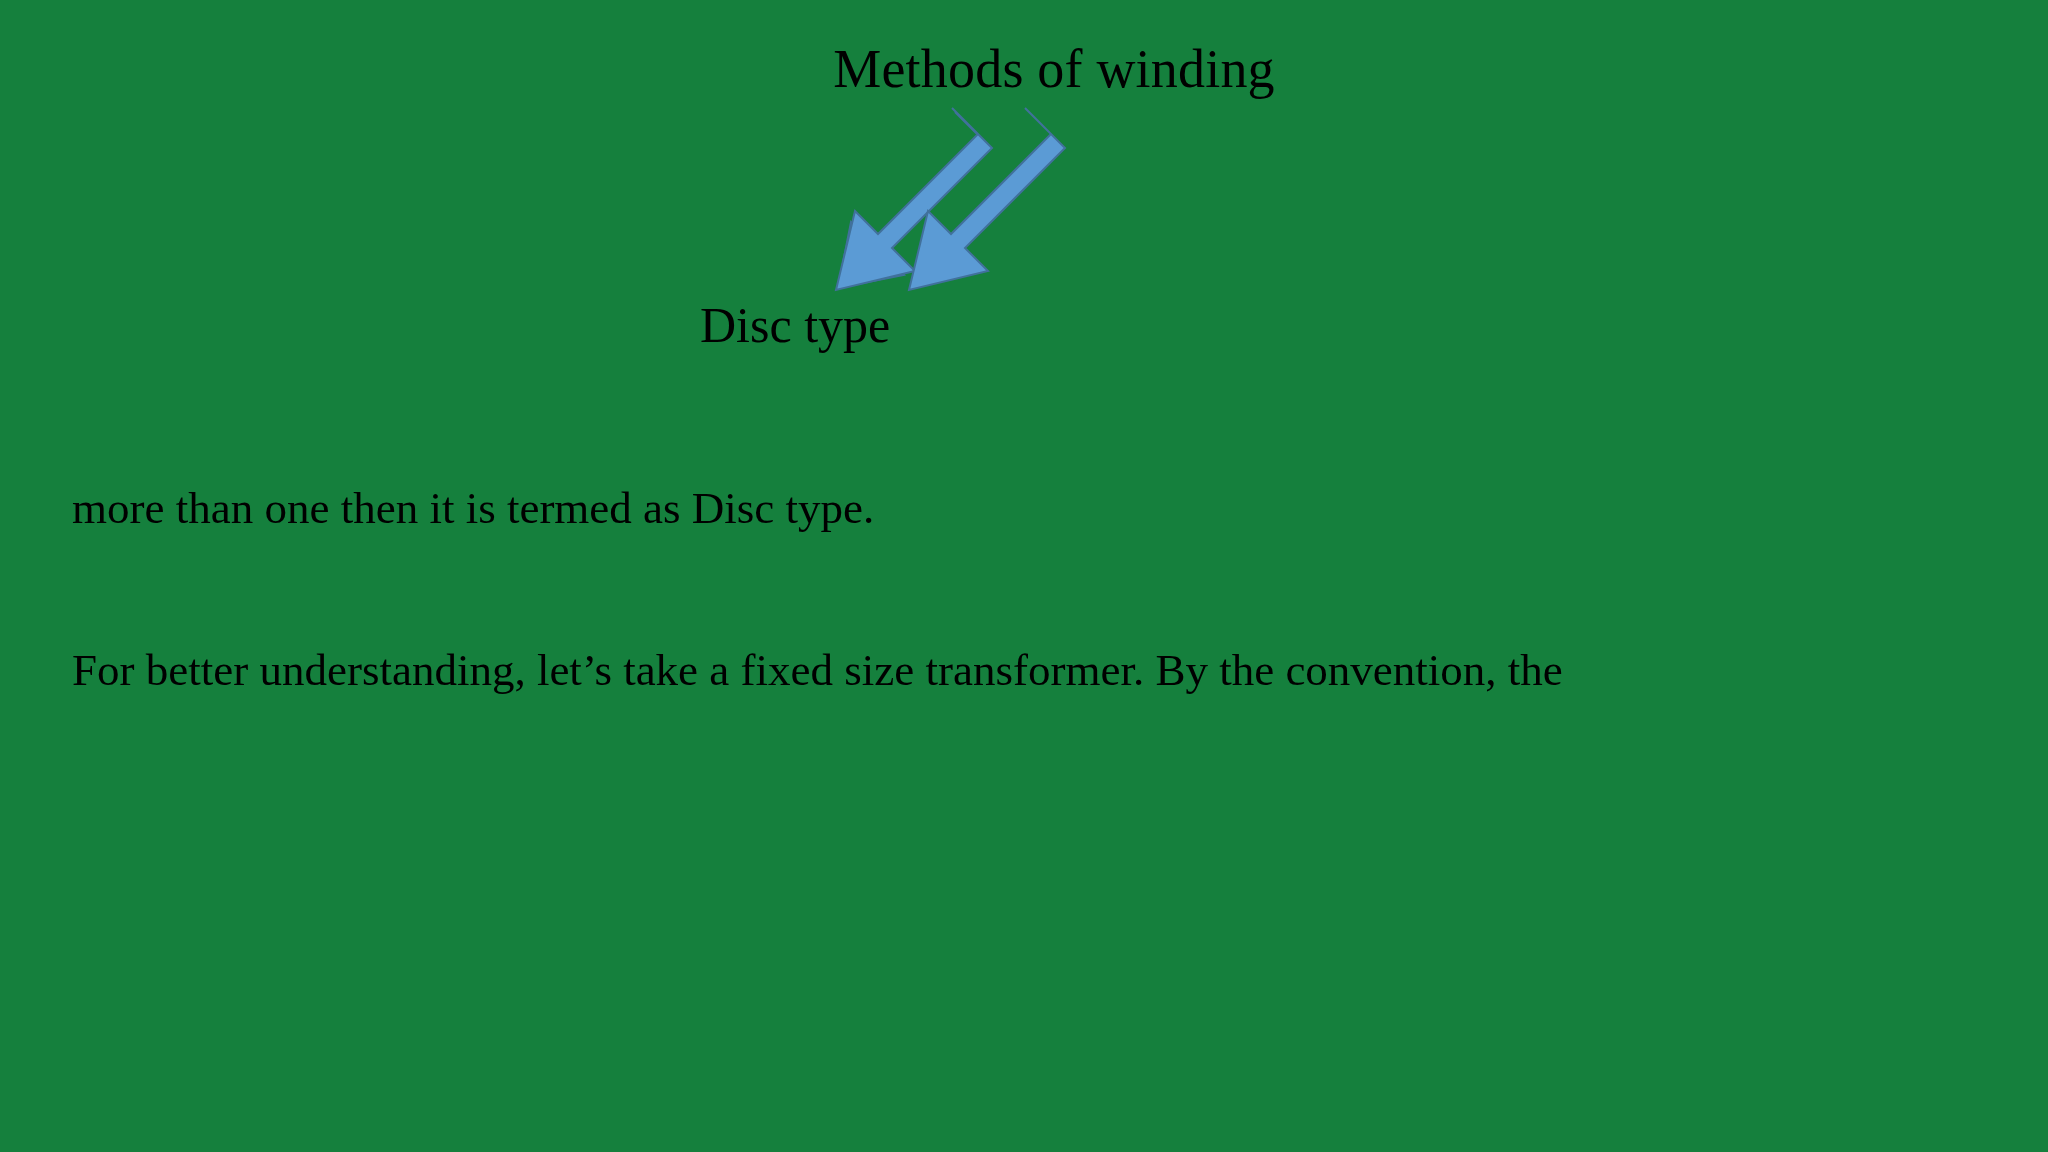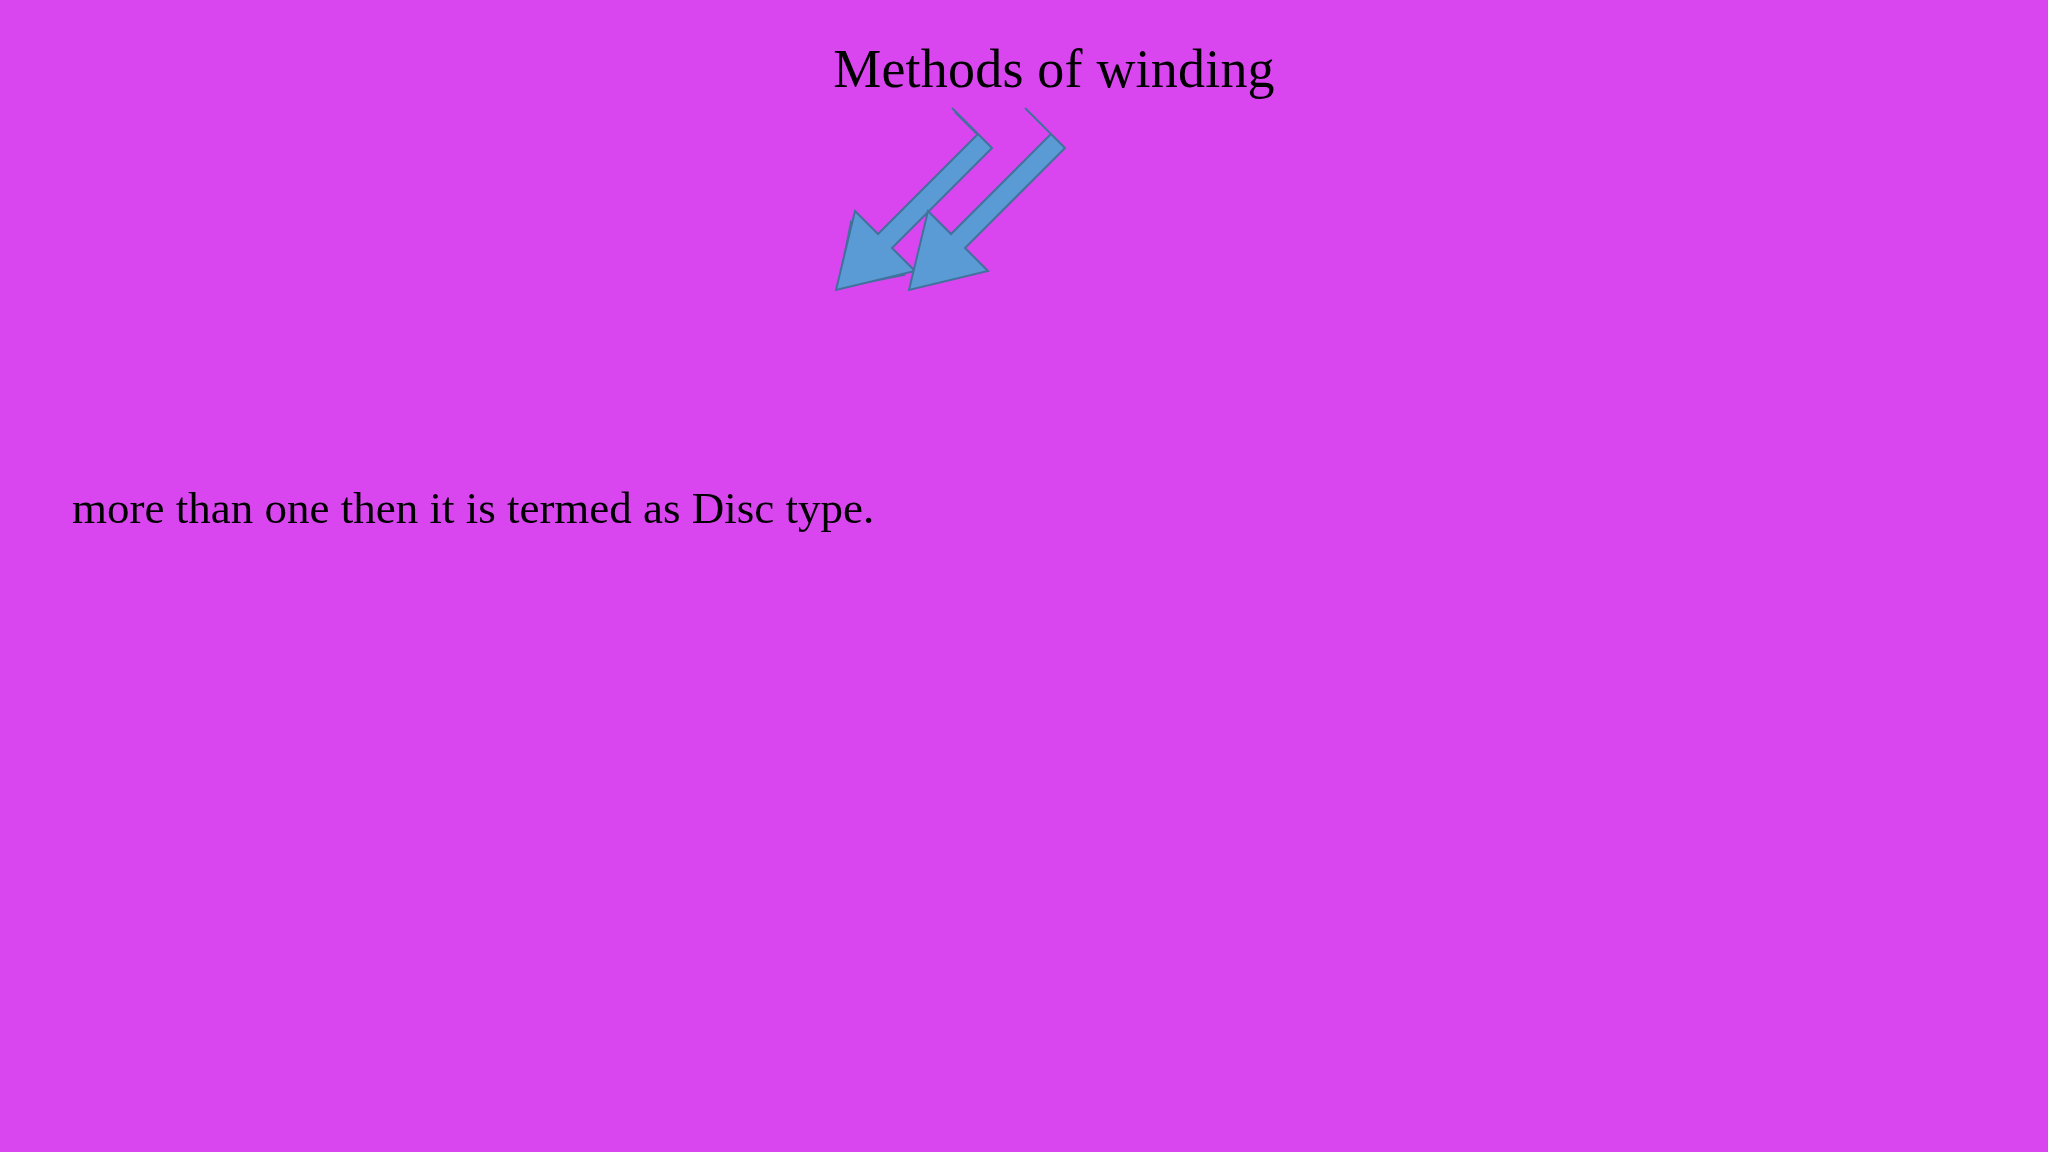--- a/index.html
+++ b/index.html
@@ -8,21 +8,21 @@
     background: #ffffff;
   }
   body {
     font-family: "Liberation Serif", "DejaVu Serif", serif;
     color: #000000;
   }
   #slide {
     position: relative;
     width: 2048px;
     height: 1152px;
-    background: #d946ef;
+    background: #15803d;
     overflow: hidden;
   }
 
   
   #diagram {
     position: absolute;
     left: 0;
     top: 0;
     width: 2048px;
     height: 380px;
@@ -87,26 +87,28 @@
 
     <svg id="arrows-svg" viewBox="0 0 420 205">
 
       <polygon points="155,12 186,43 79,150 104,175 38,188 51,122 76,147 183,40" fill="#5B9BD5" stroke="#41719C" stroke-width="2" stroke-linejoin="miter"></polygon>
       <polygon points="152,8 192,48 92,148 115,171 36,190 55,111 78,134 178,34" fill="#5B9BD5" stroke="#41719C" stroke-width="2" stroke-linejoin="miter"></polygon>
 
       <polygon points="228,34 268,-6 308,34 288,34 388,134 365,157 388,190 309,171 328,92 351,115 251,15" fill="none" stroke="none"></polygon>
       <polygon points="235,8 195,48 295,148 272,171 351,190 332,111 309,134 209,34" fill="#5B9BD5" stroke="#41719C" stroke-width="2" stroke-linejoin="miter" transform="translate(230,0) scale(-1,1) translate(-230,0)"></polygon>
     </svg>
 
+    <div class="branch-label" id="label-disc">Disc type</div>
 
   </div>
 
   <div id="body-copy">
 
     <p class="para" id="para-1">
       <span class="para-line">more than one then it is termed as Disc type.</span>
     </p>
 
     <p class="para" id="para-2">
+      <span class="para-line">For better understanding, let’s take a fixed size transformer. By the convention, the</span>
     </p>
   </div>
 
 </div>
 
 </body></html>

